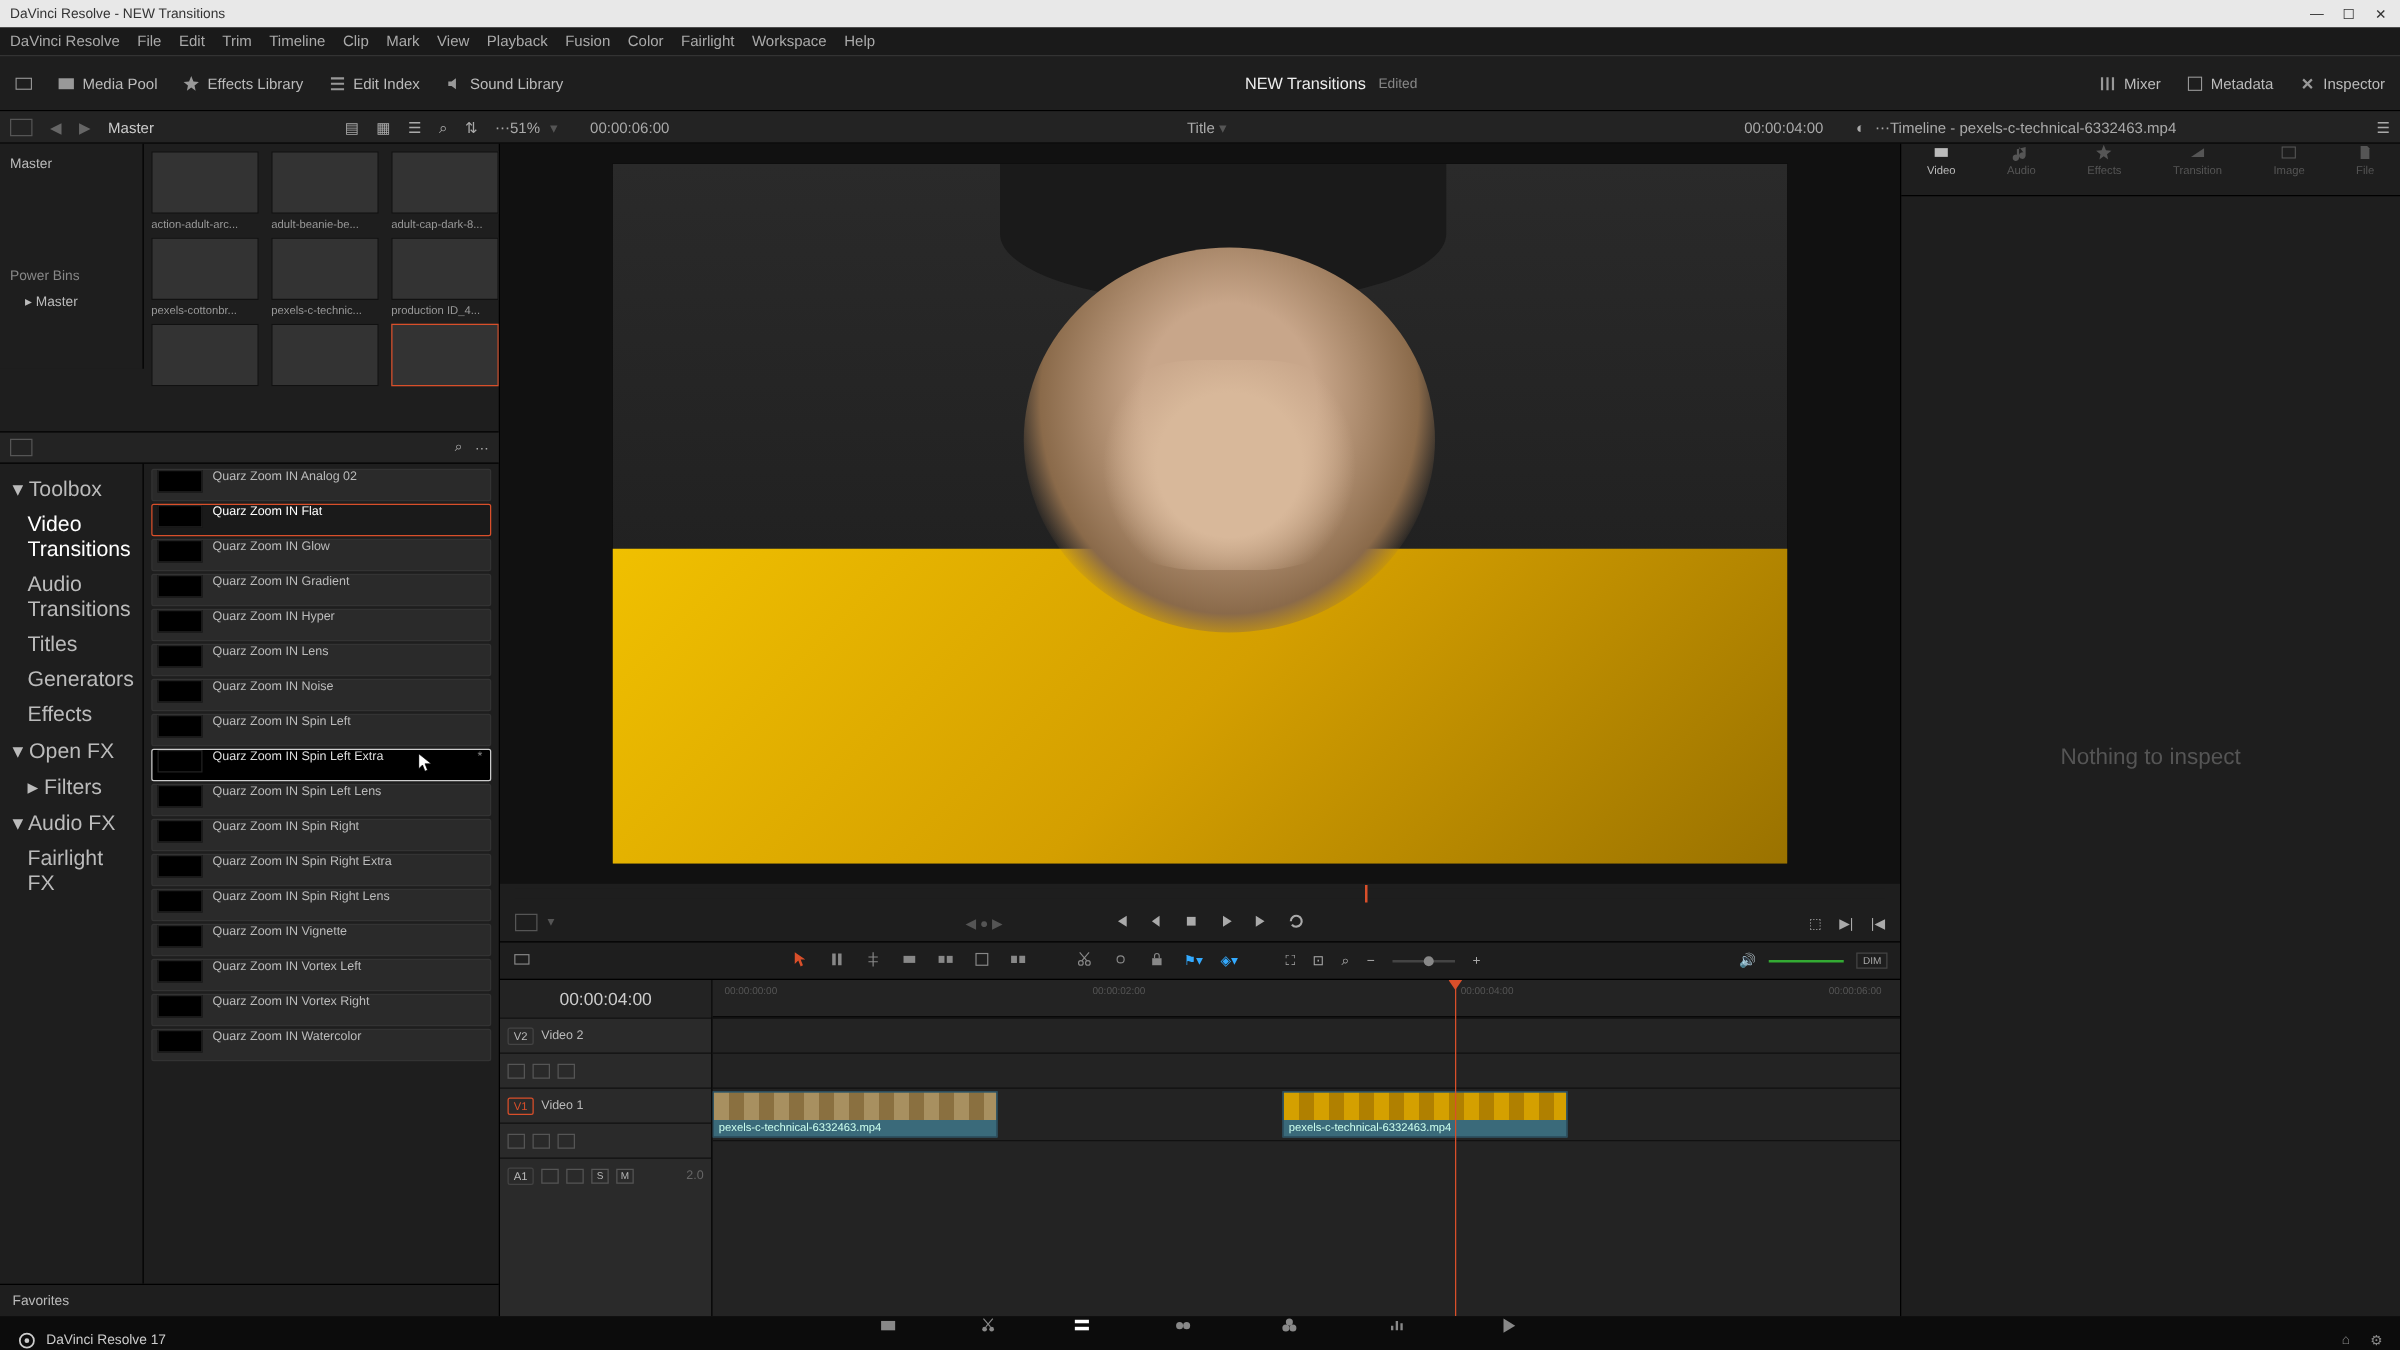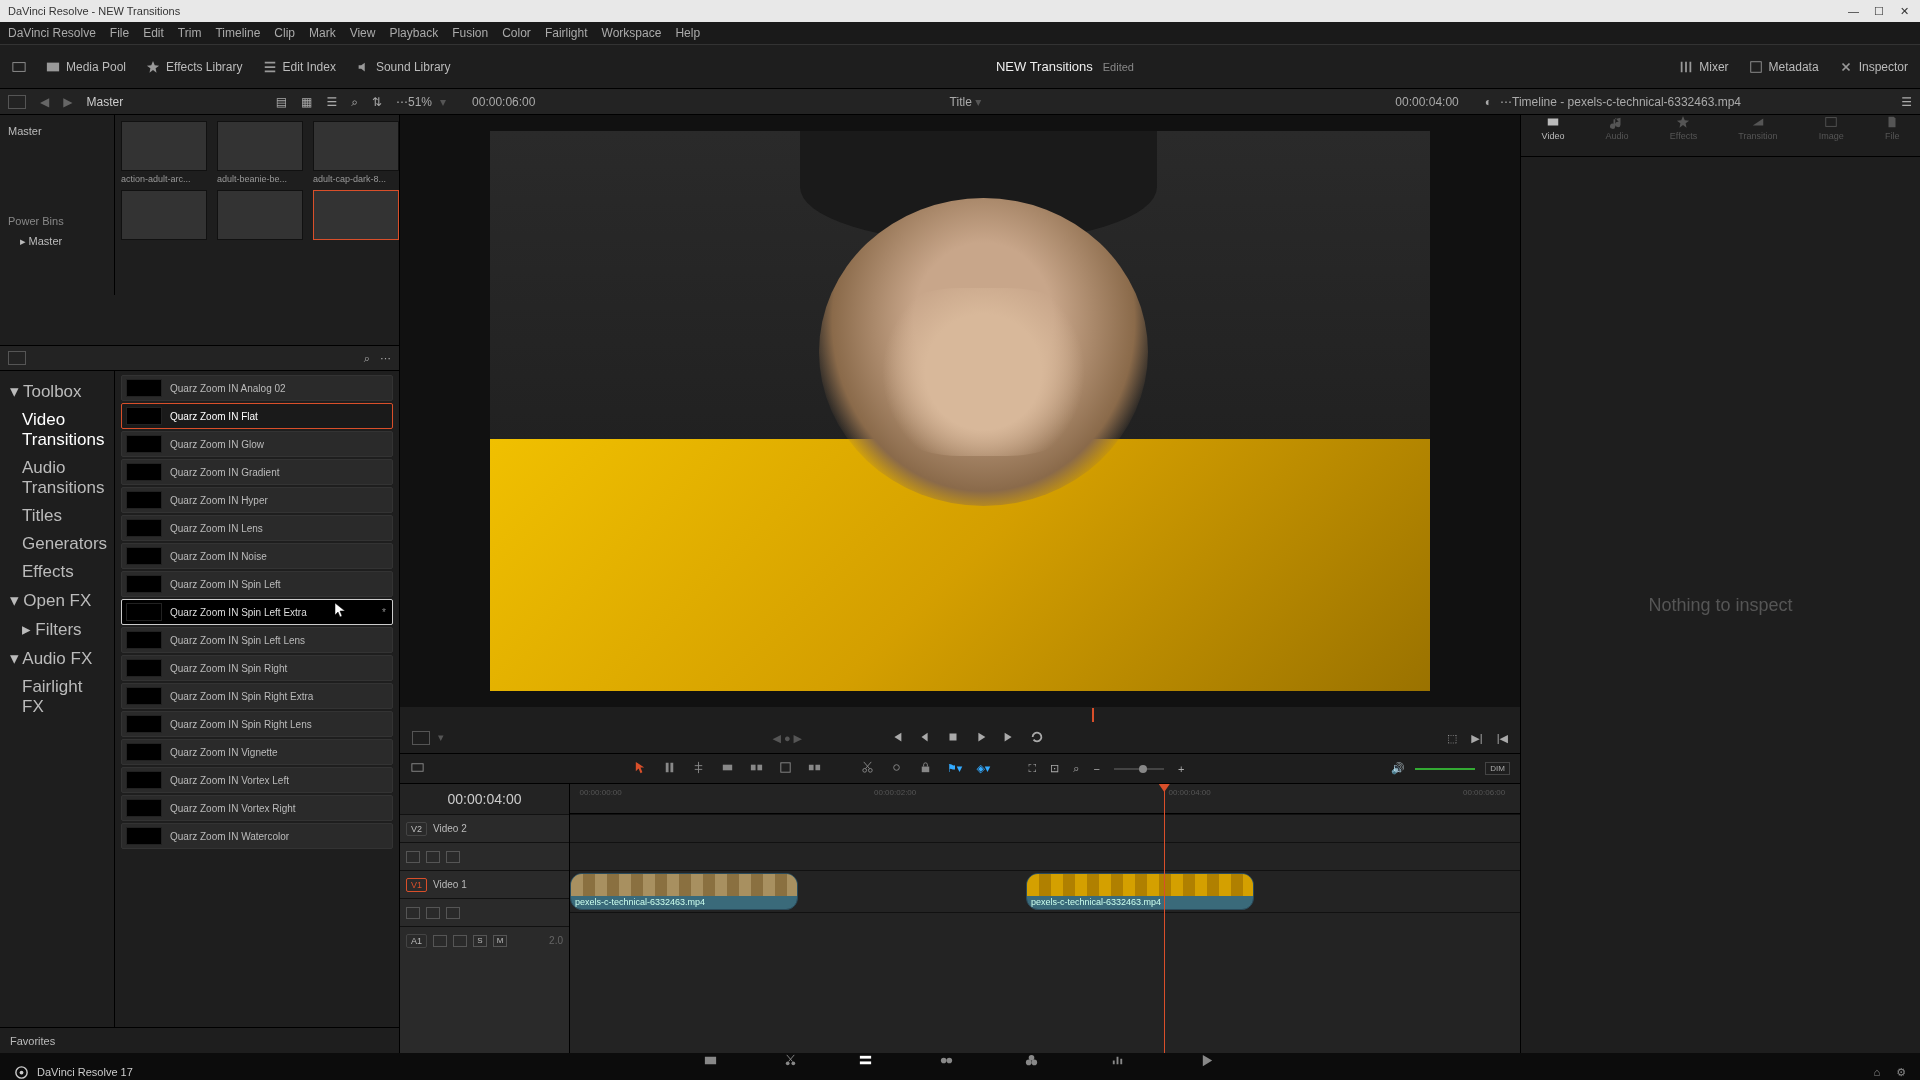--- a/index.html
+++ b/index.html
@@ -45,21 +45,21 @@
 .th1{background:linear-gradient(#9aa,#678);} .th2{background:linear-gradient(#444,#222);} .th3{background:linear-gradient(#134,#246);} .th4{background:linear-gradient(#446,#223);} .th5{background:linear-gradient(#432,#210);} .th6{background:linear-gradient(#333,#111);} .th7{background:linear-gradient(#778,#aab);} .th8{background:linear-gradient(#556,#223);} .th9{background:linear-gradient(#432,#321);}
 
 
 .fx-bar { height:26px; background:#232323; border-top:1px solid #000; border-bottom:1px solid #000; display:flex; align-items:center; justify-content:flex-end; padding:0 8px; gap:10px;}
 .fx-wrap{ flex:1; display:flex; overflow:hidden;}
 .fx-tree { width:115px; border-right:1px solid #000; padding:6px 0; font-size:17px;}
 .fx-tree .node{ padding:4px 10px; color:#bbb; cursor:pointer;}
 .fx-tree .node.sel{ color:#fff;}
 .fx-tree .node.sub{ padding-left:22px;}
 .fx-list { flex:1; overflow:auto; padding:4px 6px;}
-.fx-item { display:flex; align-items:center; height:26px; border:1px solid #333; background:#2a2a2a; margin-bottom:2px; border-radius:2px; padding:0 4px; gap:8px; font-size:10px; color:#bbb; cursor:pointer;}
+.fx-item { display:flex; align-items:flex-start; height:26px; border:1px solid #333; background:#2a2a2a; margin-bottom:2px; border-radius:2px; padding:0 4px; gap:8px; font-size:10px; color:#bbb; cursor:pointer;}
 .fx-item .sw{ width:36px; height:18px; background:#000; border:1px solid #222;}
 .fx-item.sel{ border:1px solid #d94f2a; background:#1a1a1a; color:#fff;}
 .fx-item.hov{ border:1px solid #ccc; background:#000; color:#ddd; position:relative;}
 .fx-item.hov::after{ content:"*"; position:absolute; right:6px; color:#888;}
 .favorites{ height:26px; border-top:1px solid #000; display:flex; align-items:center; padding:0 10px; color:#bbb;}
 .cursor-arrow { position:absolute; width:12px; height:16px; pointer-events:none;}
 
 
 .centercol { flex:1; display:flex; flex-direction:column; background:#1e1e1e;}
 .viewer { flex:0 0 592px; display:flex; align-items:center; justify-content:center; background:#111; position:relative;}
@@ -87,21 +87,21 @@
 .tr-badge{border:1px solid #444;padding:1px 4px;border-radius:2px;font-size:9px;}
 .tr-badge.active{border-color:#d94f2a;color:#d94f2a;}
 .sq{width:14px;height:12px;border:1px solid #555;display:inline-block;}
 .tl-body{flex:1;position:relative;overflow:hidden;}
 .ruler{height:30px;background:#232323;border-bottom:1px solid #000;position:relative;}
 .ruler .tick{position:absolute;top:4px;font-size:8px;color:#555;}
 .playhead{position:absolute;top:0;bottom:0;width:1px;background:#d94f2a;left:62.5%;}
 .playhead::before{content:"";position:absolute;top:0;left:-5px;width:11px;height:8px;background:#d94f2a;clip-path:polygon(0 0,100% 0,50% 100%);}
 .tl-track{height:28px;border-top:1px solid #111;position:relative;}
 .tl-track.h42{height:42px;}
-.clip{position:absolute;top:2px;bottom:2px;background:#3a6a7a;border:1px solid #2a4a5a;border-radius:12px;overflow:hidden;}
+.clip{position:absolute;top:2px;bottom:2px;background:#3a6a7a;border:1px solid #2a4a5a;border-radius:0;overflow:hidden;}
 .clip .strip{position:absolute;top:0;left:0;right:0;height:22px;background:repeating-linear-gradient(90deg,#a89060 0 12px,#8a7040 12px 24px);}
 .clip .clbl{position:absolute;left:4px;bottom:2px;font-size:9px;color:#cfe;}
 .clip.c1{left:0;width:24%; } .clip.c2{left:24%;width:24%; } .clip.c3{left:48%;width:24%; }
 .clip .strip.s2{background:repeating-linear-gradient(90deg,#889 0 12px,#667 12px 24px);}
 .clip .strip.s3{background:repeating-linear-gradient(90deg,#d4a000 0 12px,#b08000 12px 24px);}
 
 
 .rightcol{width:400px;background:#1e1e1e;border-left:1px solid #000;display:flex;flex-direction:column;}
 .insp-tabs{height:42px;display:flex;justify-content:space-around;align-items:flex-start;border-bottom:1px solid #000;}
 .insp-tab{display:flex;flex-direction:column;align-items:center;gap:2px;font-size:9px;color:#555;}
@@ -257,20 +257,34 @@
               <div class="th th2"></div>
               <div class="lbl">adult-beanie-be...</div>
             </div>
           <div class="media-thumb">
               <div class="th th3"></div>
               <div class="lbl">adult-cap-dark-8...</div>
             </div>
         </div>
         <div class="media-row">
           <div class="media-thumb">
+              <div class="th th4"></div>
+              <div class="lbl">pexels-cottonbr...</div>
+            </div>
+          <div class="media-thumb">
+              <div class="th th5"></div>
+              <div class="lbl">pexels-c-technic...</div>
+            </div>
+          <div class="media-thumb">
+              <div class="th th6"></div>
+              <div class="lbl">production ID_4...</div>
+            </div>
+        </div>
+        <div class="media-row">
+          <div class="media-thumb">
               <div class="th th7"></div>
             </div>
           <div class="media-thumb">
               <div class="th th8"></div>
             </div>
           <div class="media-thumb">
               <div class="th th9" style="border:1px solid #d94f2a"></div>
             </div>
         </div>
       </div>

